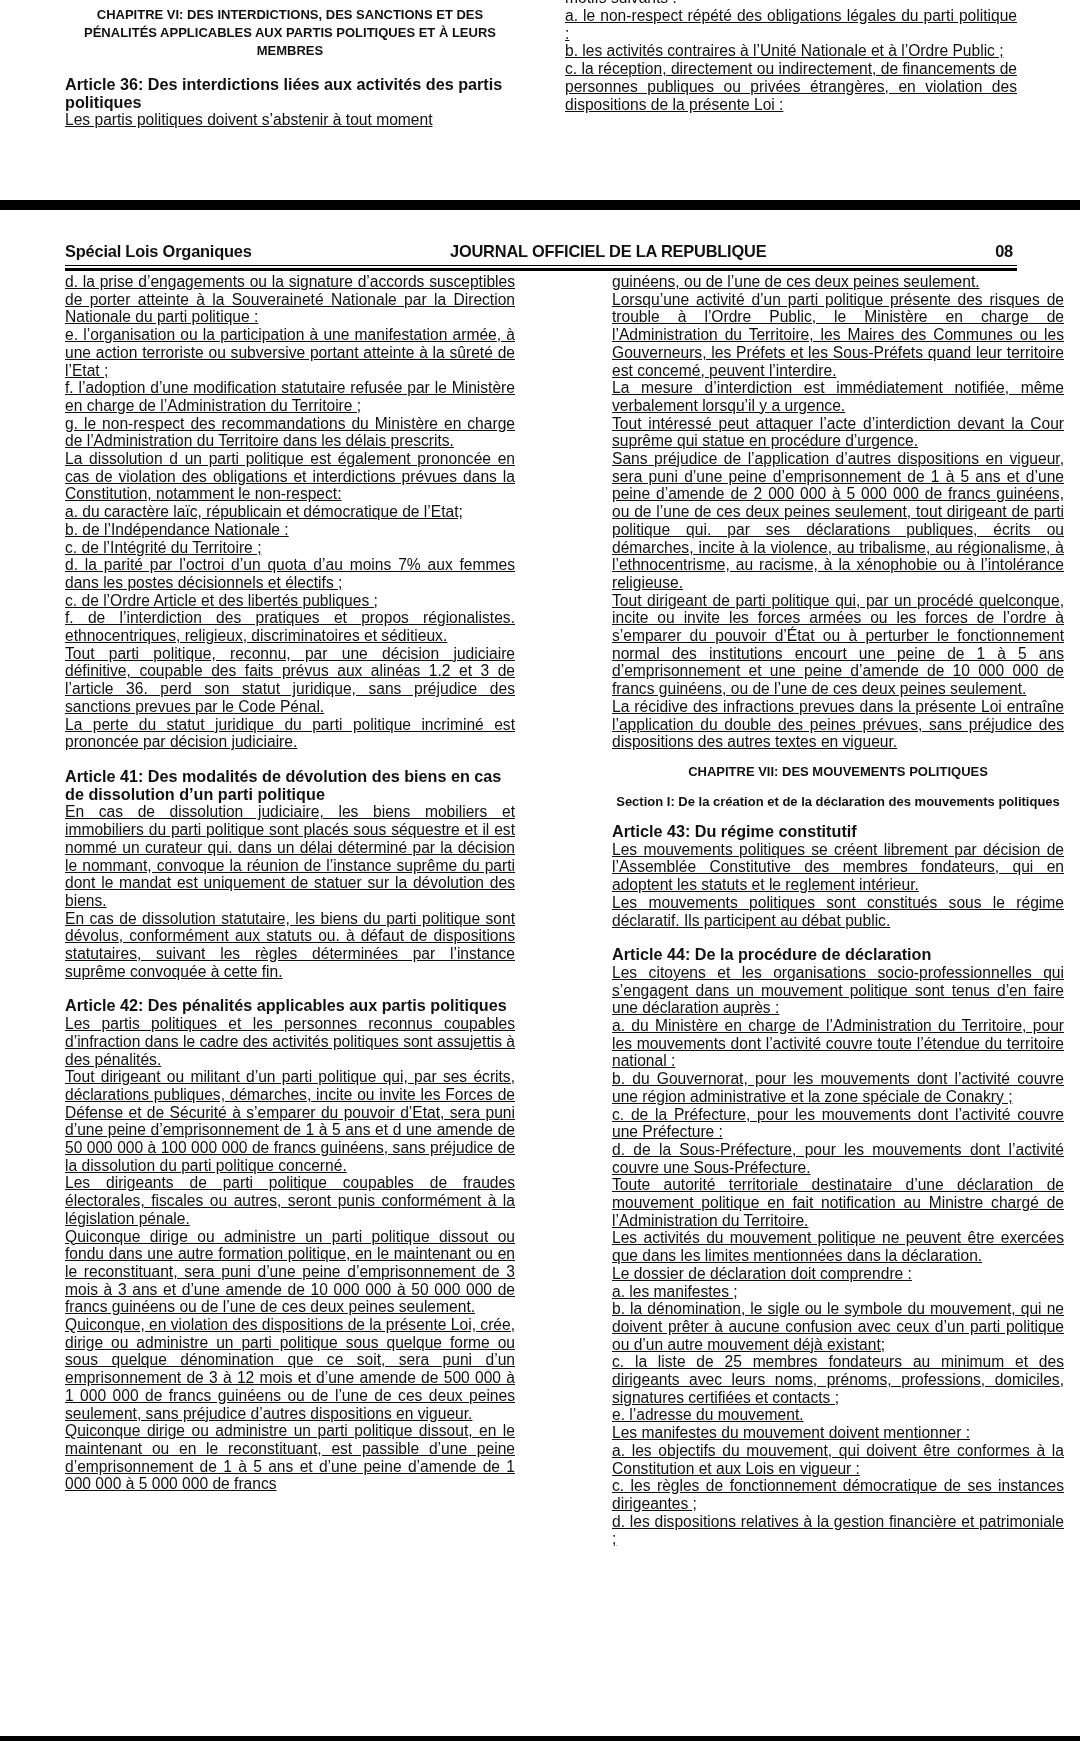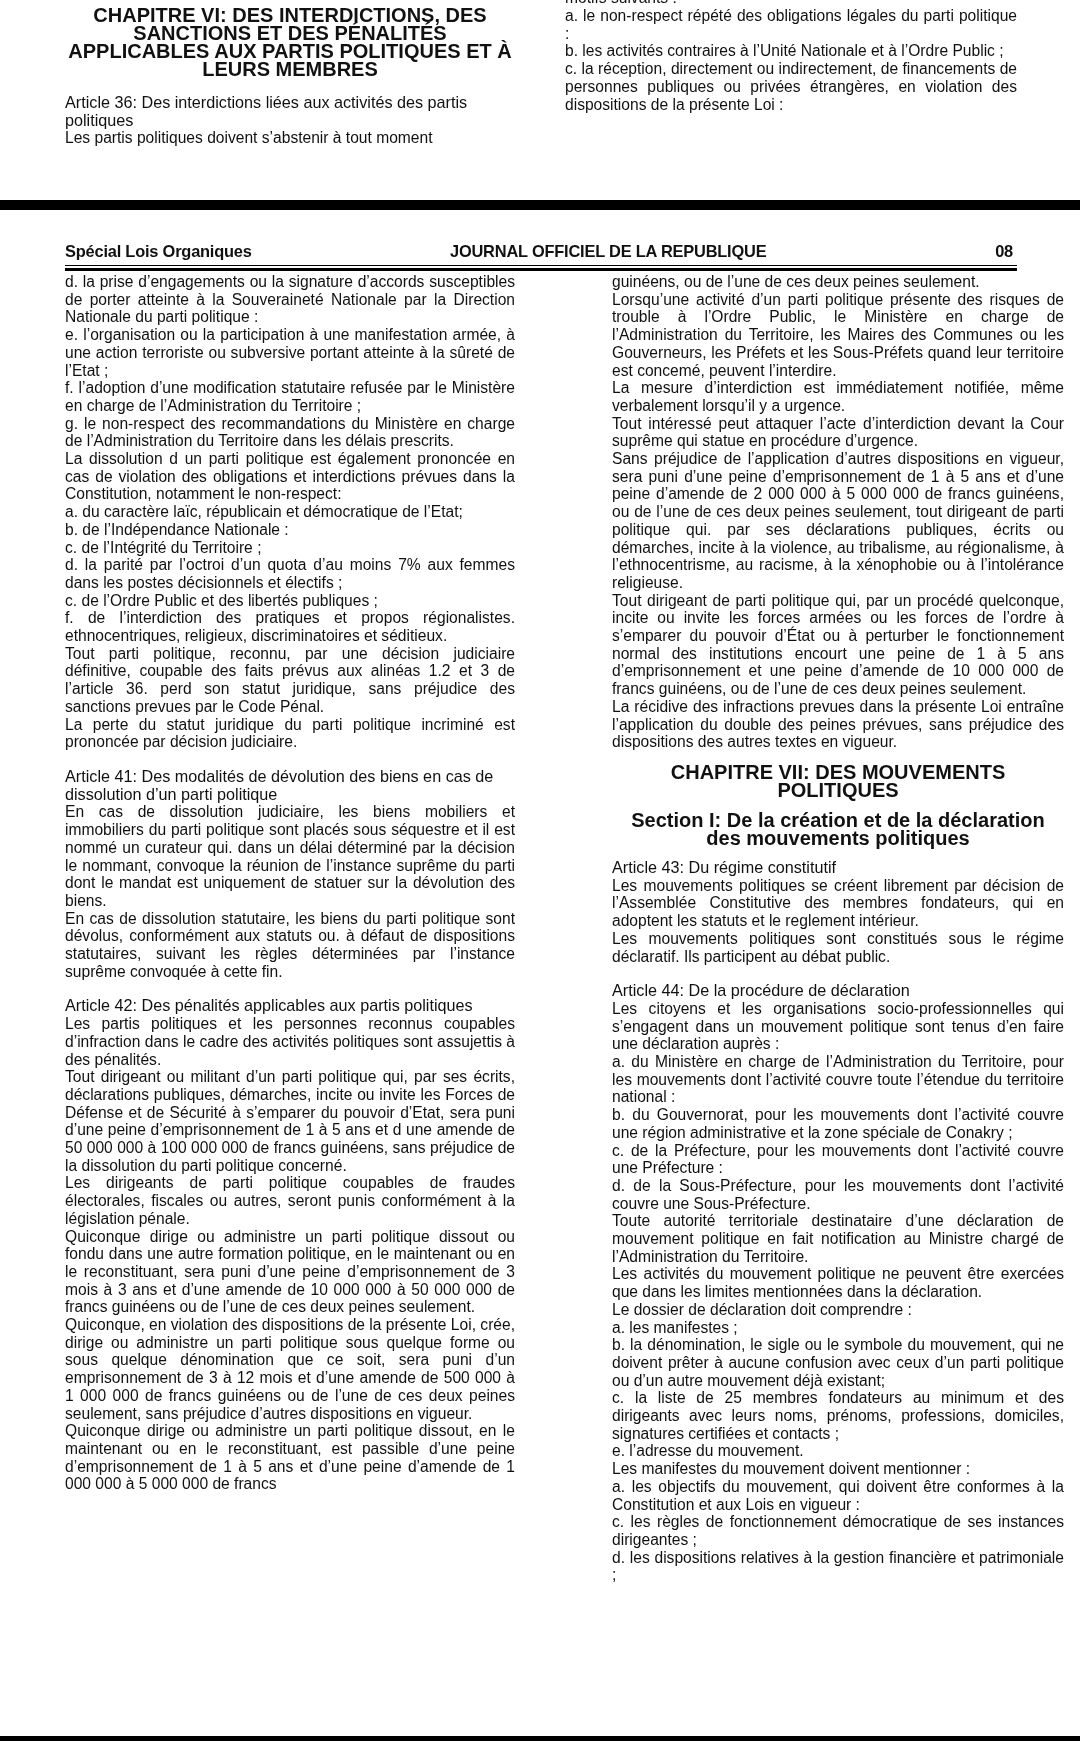--- a/index.html
+++ b/index.html
@@ -4,24 +4,24 @@
 <style>
   html, body { margin: 0; padding: 0; background: #ffffff; }
   body {
     width: 1080px; height: 1741px; position: relative; overflow: hidden;
     font-family: "Liberation Sans", "DejaVu Sans", sans-serif; color: #111;
   }
   .col {
     position: absolute; text-align: justify;
     font-size: 15.6px; line-height: 17.7px;
   }
-  .col p { margin: 0; }
+  .col p { margin: 0; text-decoration: underline; }
   .col .gap { height: 17px; }
-  .col h3 { margin: 0; font-size: 16.2px; line-height: 17.7px; font-weight: normal; text-align: left; }
-  .col h2 { margin: 0; font-size: 20px; line-height: 18px; font-weight: bold; text-align: center; }
+  .col h3 { margin: 0; font-size: 16.2px; line-height: 17.7px; font-weight: bold; text-align: left; }
+  .col h2 { margin: 0; font-size: 13px; line-height: 18px; font-weight: bold; text-align: center; }
   .clip-top { position: absolute; left: 565px; top: -11px; font-size: 15.6px; line-height: 17.7px; }
 
   #top-left { left: 65px; top: 6px; width: 450px; }
   #top-right { left: 565px; top: 7px; width: 452px; }
 
   .bar-top { position: absolute; left: 0; top: 200px; width: 1080px; height: 10px; background: #000; }
   .bar-bottom { position: absolute; left: 0; top: 1736px; width: 1080px; height: 5px; background: #000; }
 
   .running-head {
     position: absolute; left: 65px; top: 242px; width: 950px; height: 22px;
@@ -67,21 +67,21 @@
 <div class="col" id="col-left">
   <p>d. la prise d’engagements ou la signature d’accords susceptibles de porter atteinte à la Souveraineté Nationale par la Direction Nationale du parti politique :</p>
   <p>e. l’organisation ou la participation à une manifestation armée, à une action terroriste ou subversive portant atteinte à la sûreté de l’Etat ;</p>
   <p>f. l’adoption d’une modification statutaire refusée par le Ministère en charge de l’Administration du Territoire ;</p>
   <p>g. le non-respect des recommandations du Ministère en charge de l’Administration du Territoire dans les délais prescrits.</p>
   <p>La dissolution d un parti politique est également prononcée en cas de violation des obligations et interdictions prévues dans la Constitution, notamment le non-respect:</p>
   <p>a. du caractère laïc, républicain et démocratique de l’Etat;</p>
   <p>b. de l’Indépendance Nationale :</p>
   <p>c. de l’Intégrité du Territoire ;</p>
   <p>d. la parité par l’octroi d’un quota d’au moins 7% aux femmes dans les postes décisionnels et électifs ;</p>
-  <p>c.  de l’Ordre Public et des libertés publiques ;</p>
+  <p>c.  de l’Ordre Article et des libertés publiques ;</p>
   <p>f. de l’interdiction des pratiques et propos régionalistes. ethnocentriques, religieux, discriminatoires et séditieux.</p>
   <p>Tout parti politique, reconnu, par une décision judiciaire définitive, coupable des faits prévus aux alinéas 1.2 et 3 de l’article 36. perd son statut juridique, sans préjudice des sanctions prevues par le Code Pénal.</p>
   <p>La perte du statut juridique du parti politique incriminé est prononcée par décision judiciaire.</p>
   <div class="gap"></div>
   <h3>Article 41: Des modalités de dévolution des biens en cas de dissolution d’un parti politique</h3>
   <p>En cas de dissolution judiciaire, les biens mobiliers et immobiliers du parti politique sont placés sous séquestre et il est nommé un curateur qui. dans un délai déterminé par la décision le nommant, convoque la réunion de l’instance suprême du parti dont le mandat est uniquement de statuer sur la dévolution des biens.</p>
   <p>En cas de dissolution statutaire, les biens du parti politique sont dévolus, conformément aux statuts ou. à défaut de dispositions statutaires, suivant les règles déterminées par l’instance suprême convoquée à cette fin.</p>
   <div class="gap"></div>
   <h3>Article 42: Des pénalités applicables aux partis politiques</h3>
   <p>Les partis politiques et les personnes reconnus coupables d’infraction dans le cadre des activités politiques sont assujettis à des pénalités.</p>

